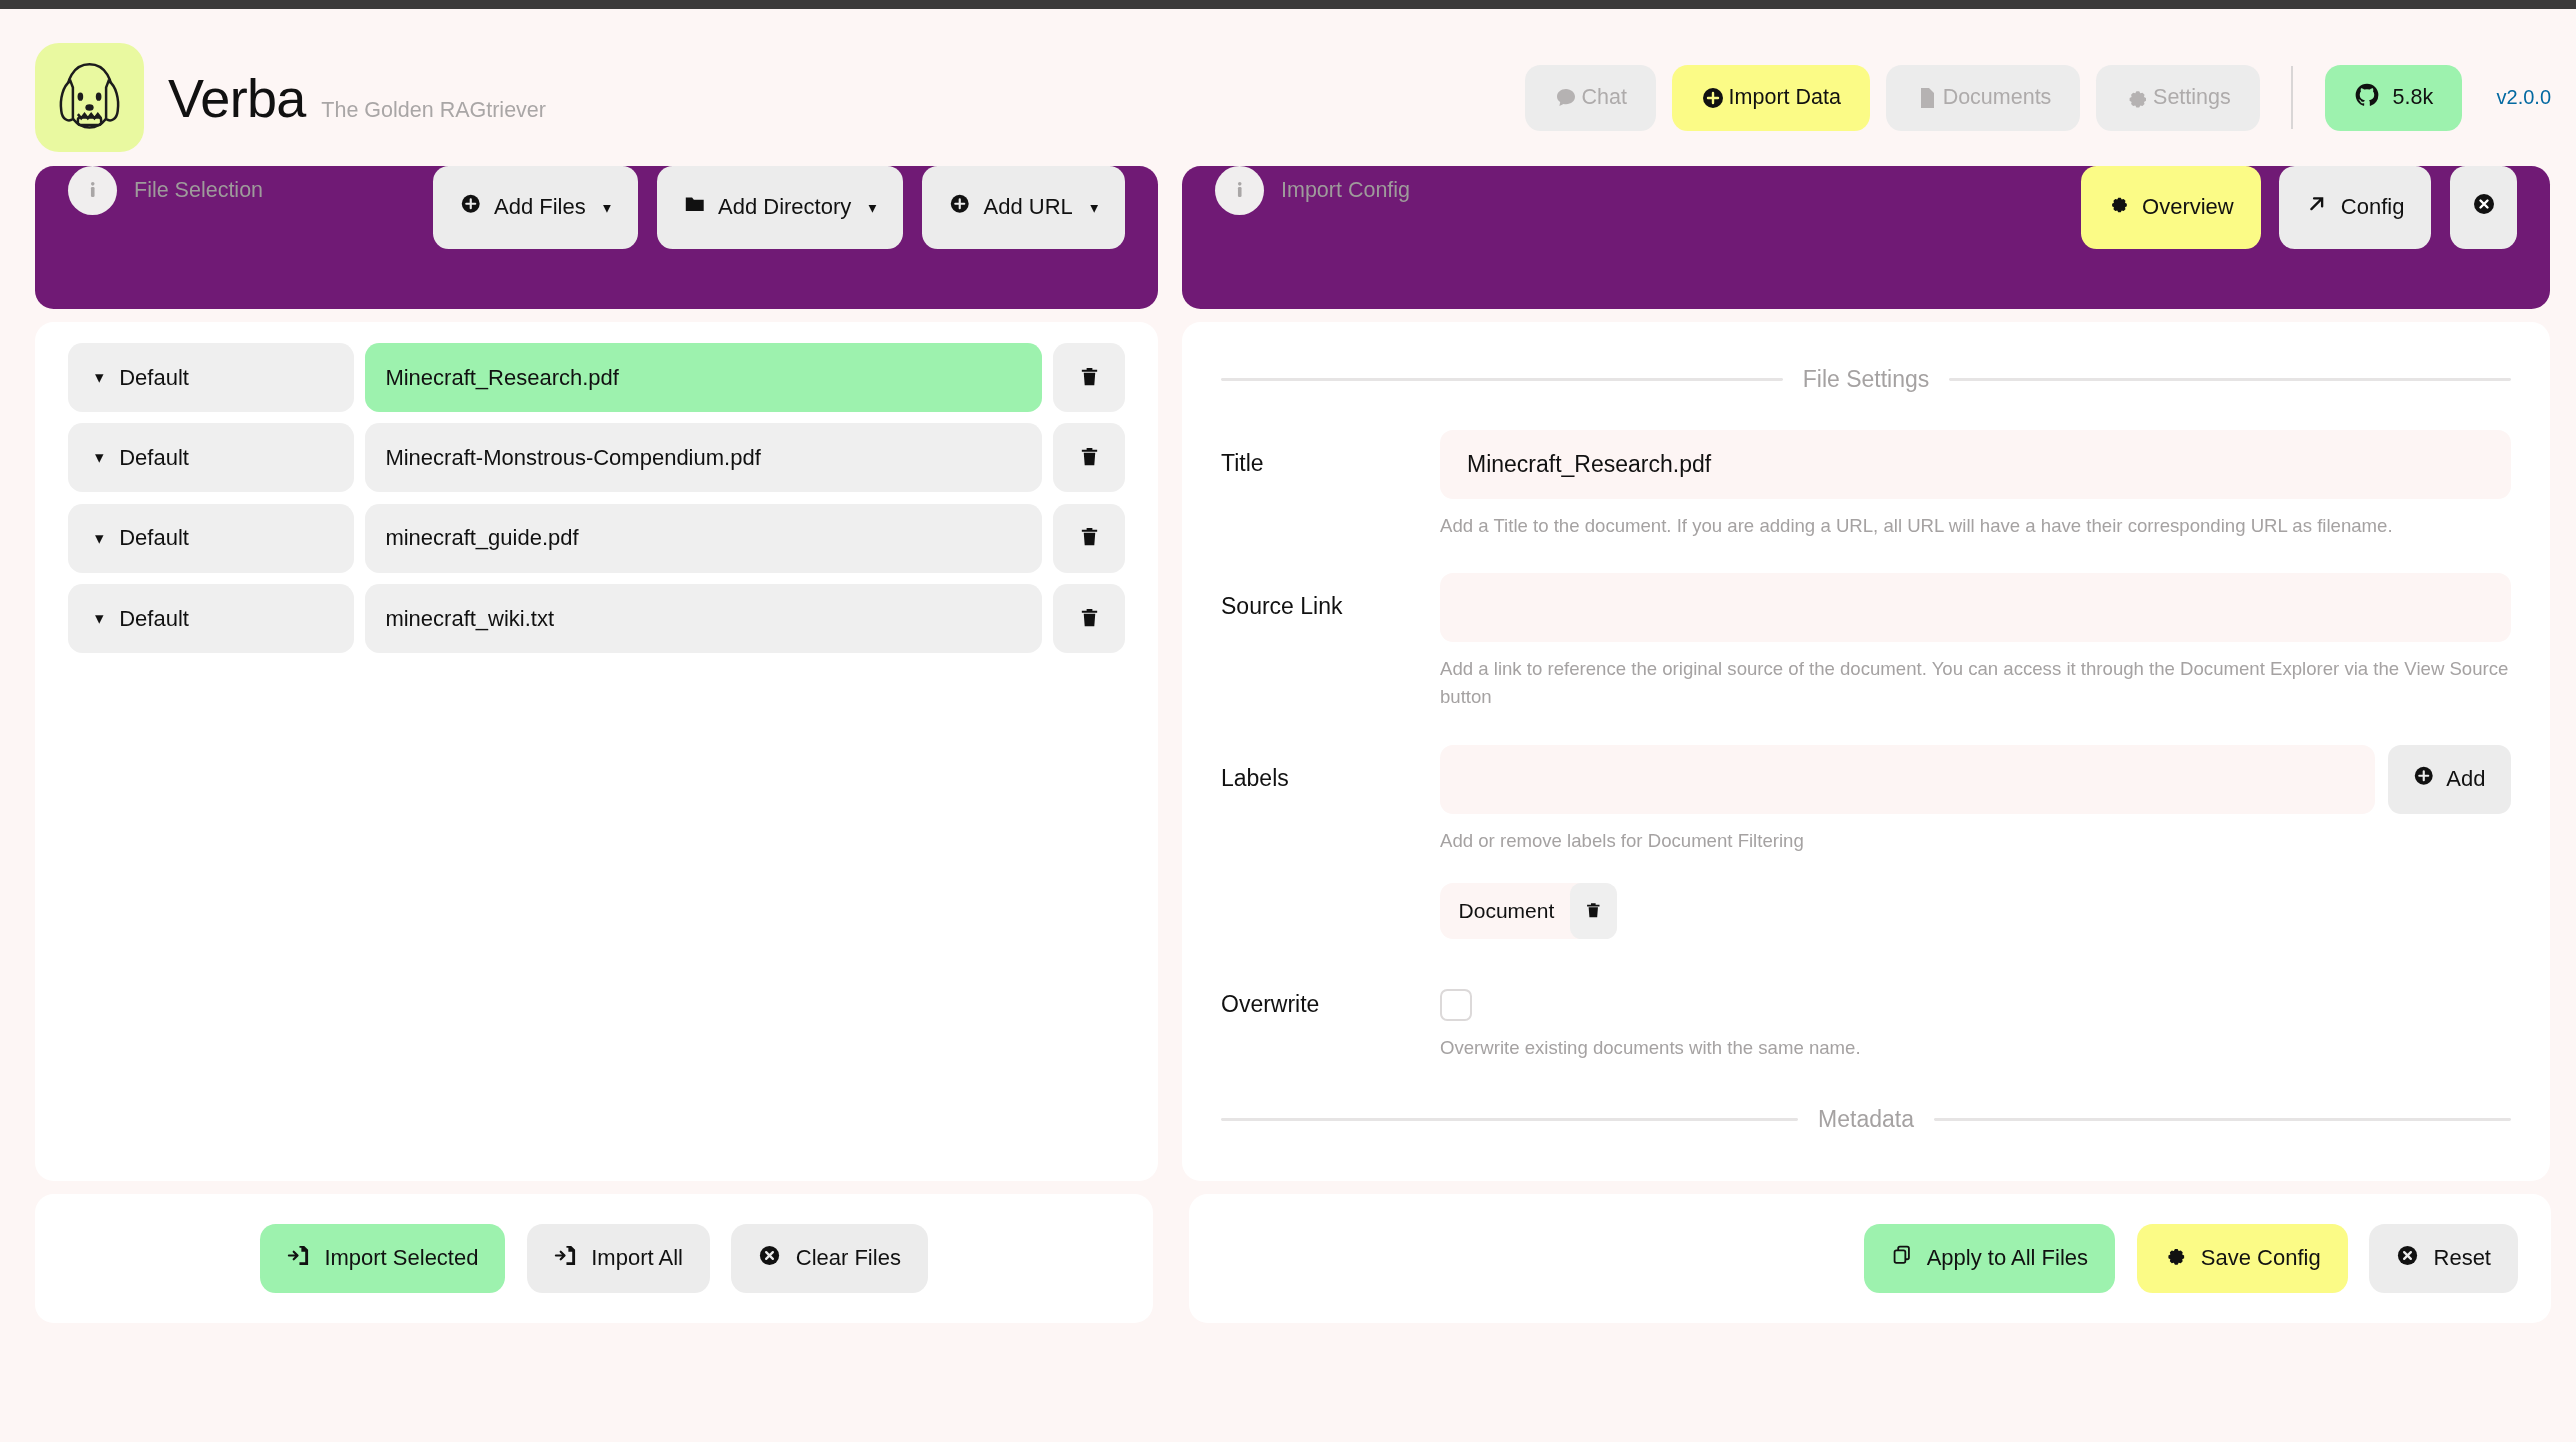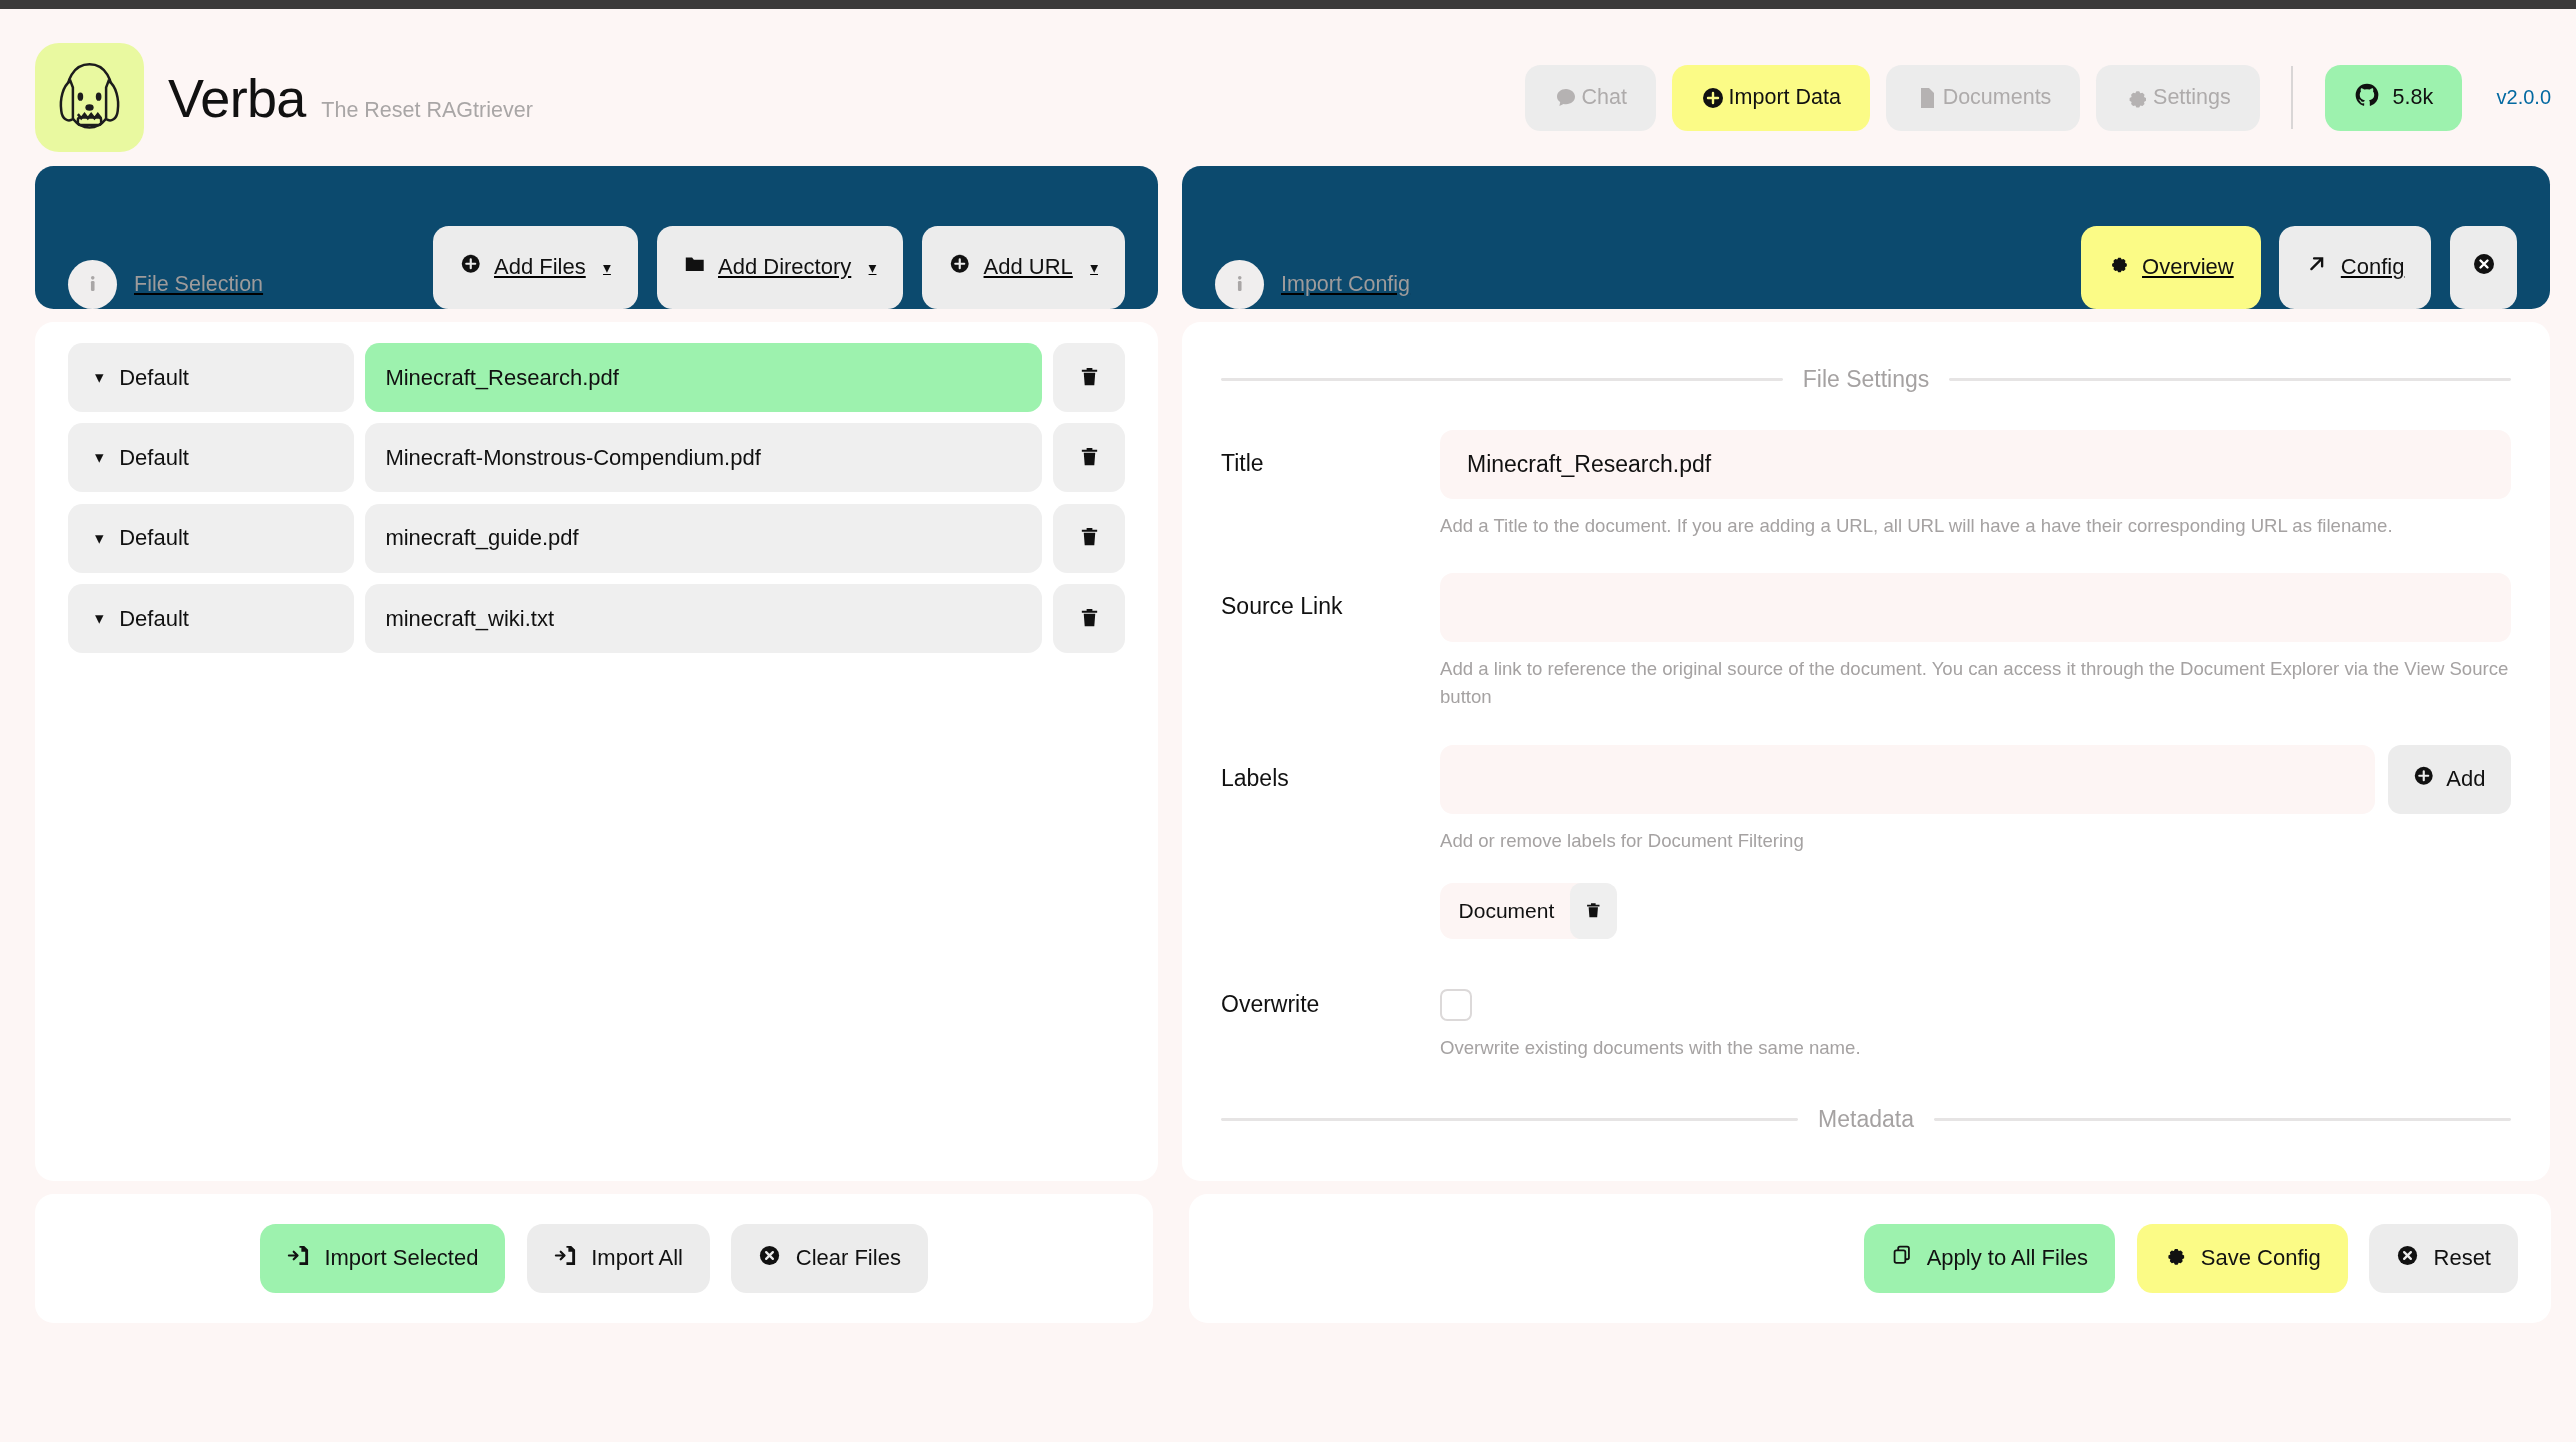--- a/index.html
+++ b/index.html
@@ -66,26 +66,25 @@
     background: #9df2ae; color: #111; font-size: 21.5px;
     border: none; cursor: pointer;
   }
   .version { font-size: 20px; color: #0369a1; margin-left: 18.6px; }
 
   
   .bars {
     display: flex; gap: 24px; padding: 0 33px 0 27px;
   }
   .bar {
-    background: #0c4a6e;
+    background: #701a75;
     border-radius: 18.6px;
     height: 143px;
-    display: flex; align-items: flex-end;
+    display: flex; align-items: flex-start;
     padding: 0 33px;
-    text-decoration: underline;
   }
   .bar.left  { width: 1123px; }
   .bar.right { width: 1368px; }
   .info-chip { display:flex; align-items:center; gap:17px; }
   .info-circle {
     width: 49px; height: 49px; border-radius: 50%;
     background: #f0eeee;
     display: flex; align-items: center; justify-content: center;
     flex: 0 0 auto;
   }
@@ -231,21 +230,21 @@
           <path d="M73 30 C82 36 86 52 84 66 C83 76 76 80 70 76 L70 38Z" fill="#e9f9a0"></path>
           <ellipse cx="39" cy="49" rx="3.4" ry="5" fill="#1c1c1c" stroke="none"></ellipse>
           <ellipse cx="61" cy="49" rx="3.4" ry="5" fill="#1c1c1c" stroke="none"></ellipse>
           <ellipse cx="50" cy="62" rx="5" ry="4" fill="#1c1c1c" stroke="none"></ellipse>
           <path d="M36 70 L40 75 L44 70 L48 75 L52 70 L56 75 L60 70 L64 75"></path>
           <rect x="36" y="74" width="28" height="9" rx="3"></rect>
         </svg>
       </div>
       <div class="brand-text">
         <div class="brand-title">Verba</div>
-        <div class="brand-sub">The Reset RAGtriever</div>
+        <div class="brand-sub">The Golden RAGtriever</div>
       </div>
     </div>
 
     <div class="header-spacer"></div>
 
     <div class="nav">
       <button class="nav-btn">
         <span class="ic">
           <svg width="24" height="24" viewBox="0 0 24 24" fill="#b5b2b2">
             <path d="M12 3C6.9 3 3 6.3 3 10.4c0 2.3 1.2 4.3 3.2 5.7L5.4 20l4.1-2.1c.8.2 1.6.3 2.5.3 5.1 0 9-3.3 9-7.4S17.1 3 12 3z"></path>

